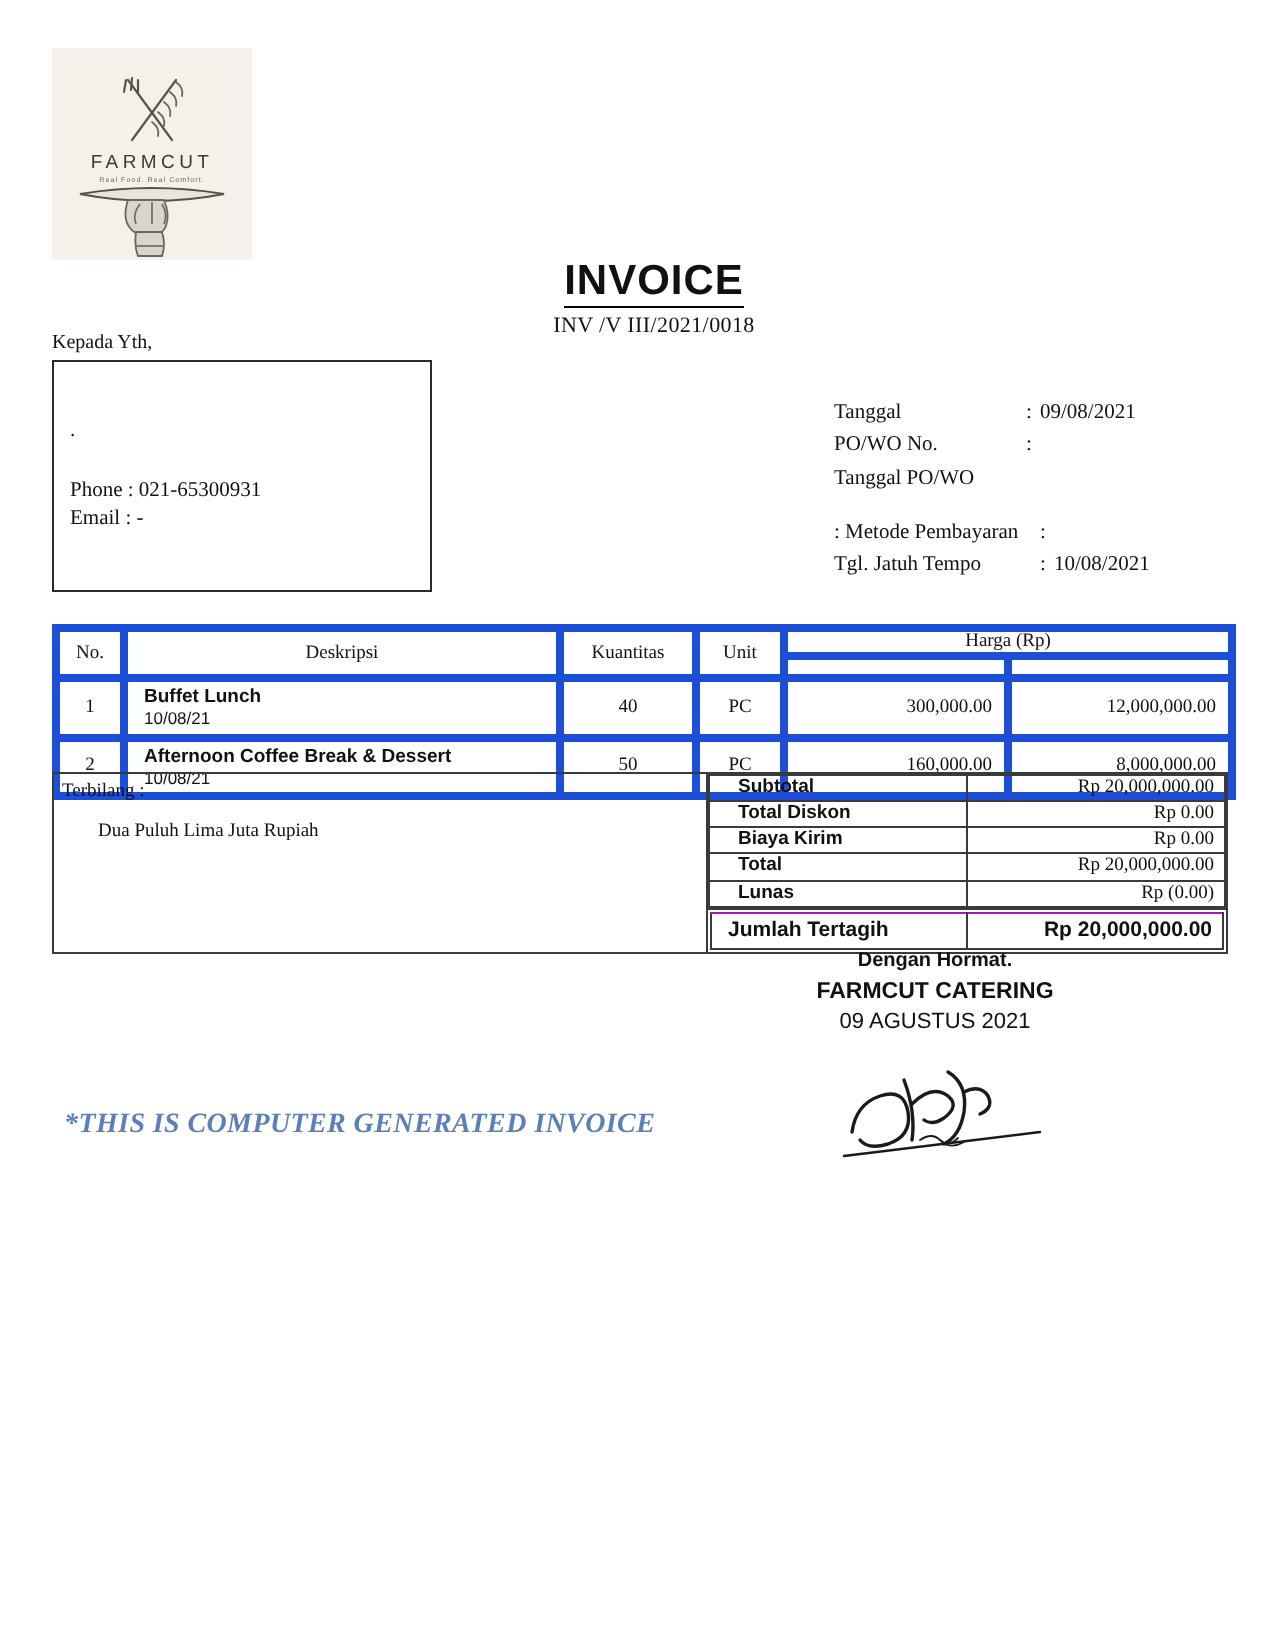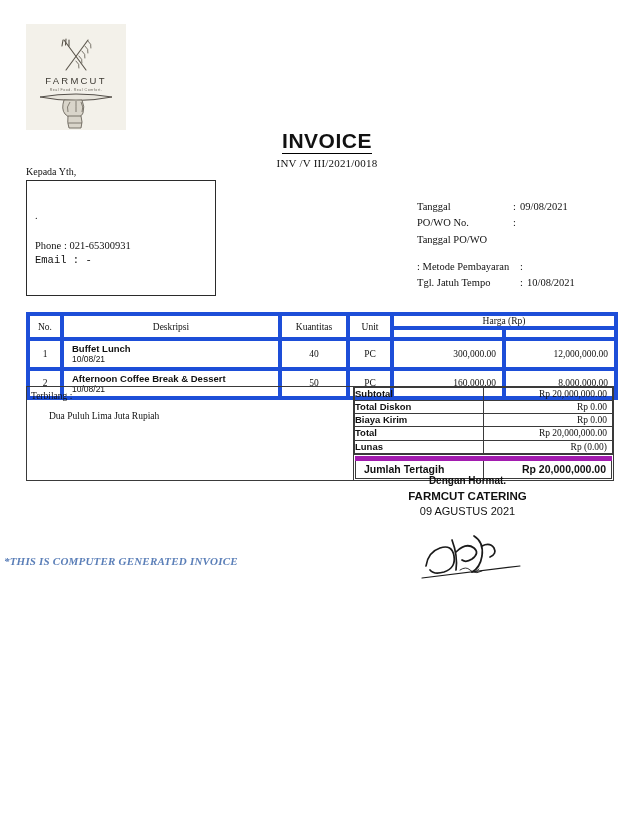--- a/index.html
+++ b/index.html
@@ -97,21 +97,20 @@
     line-height: 1.3;
   }
   #recipient-box .phone {
     font-size: 10.5px;
     margin-top: 16px;
     line-height: 1.35;
   }
   #recipient-box .email {
     font-size: 10.5px;
     line-height: 1.35;
-    font-family: Liberation Mono, monospace;
   }
 
   
   #meta-block {
     position: absolute;
     left: 417px;
     top: 199px;
     width: 200px;
     font-size: 10.5px;
   }
@@ -215,30 +214,30 @@
     table-layout: fixed;
   }
   .totals-inner td {
     border: none;
     font-family: "Liberation Sans", sans-serif;
     font-weight: bold;
     font-size: 9.5px;
     line-height: 1.28;
     padding: 0;
   }
-  .totals-inner td.tl { padding-left: 0; }
+  .totals-inner td.tl { padding-left: 14px; }
   .totals-inner td.tr {
     text-align: right;
     padding-right: 5px;
     font-family: "Liberation Serif", serif;
     font-weight: normal;
     font-size: 9.5px;
   }
   #grand-row td {
-    border-top: 5px solid #a21caf;
+    border-top: 1px solid #a21caf;
     font-family: "Liberation Sans", sans-serif;
     font-weight: bold;
     font-size: 10.5px;
     padding-top: 2px;
     padding-bottom: 2px;
   }
   #grand-row td.tl { padding-left: 8px; }
   #grand-row td.tr {
     text-align: right;
     padding-right: 5px;
@@ -265,26 +264,26 @@
     left: 412px;
     top: 528px;
     width: 120px;
     height: 58px;
   }
   #signature-mark svg { display: block; width: 100%; height: 100%; }
 
   
   #footer-note {
     position: absolute;
-    left: 4px;
+    left: 32px;
     top: 555px;
     font-family: "Liberation Serif", serif;
     font-style: italic;
     font-weight: bold;
-    font-size: 11px;
+    font-size: 14px;
     letter-spacing: 0.2px;
     color: #5b7fb8;
   }
 </style>
 </head>
 <body>
 
 <div id="logo-block">
   <svg viewBox="0 0 100 106" xmlns="http://www.w3.org/2000/svg">
     <rect x="0" y="0" width="100" height="106" fill="#f3f1ea"></rect>

